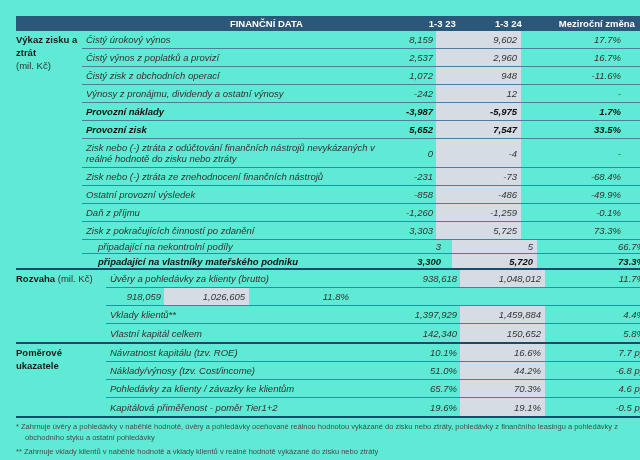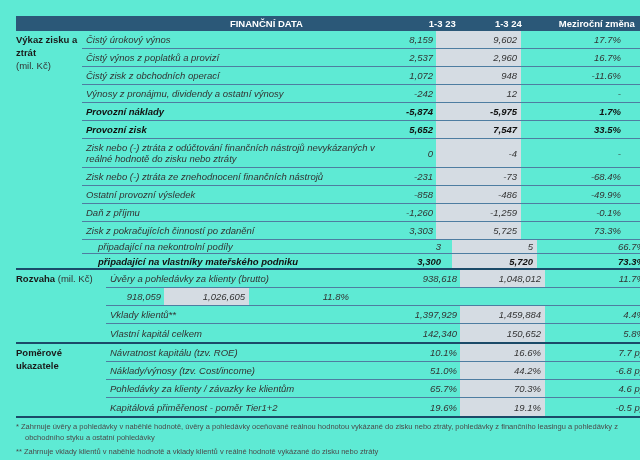--- a/index.html
+++ b/index.html
@@ -94,21 +94,21 @@
             <div class="c-chg">-11.6%</div>
           </div>
           <div class="row">
             <div class="c-item">Výnosy z pronájmu, dividendy a ostatní výnosy</div>
             <div class="c-v1">-242</div>
             <div class="c-v2">12</div>
             <div class="c-chg">-</div>
           </div>
           <div class="row bold">
             <div class="c-item">Provozní náklady</div>
-            <div class="c-v1">-5,874</div>
+            <div class="c-v1">-3,987</div>
             <div class="c-v2">-5,975</div>
             <div class="c-chg">1.7%</div>
           </div>
           <div class="row bold">
             <div class="c-item">Provozní zisk</div>
             <div class="c-v1">5,652</div>
             <div class="c-v2">7,547</div>
             <div class="c-chg">33.5%</div>
           </div>
           <div class="row tall">

